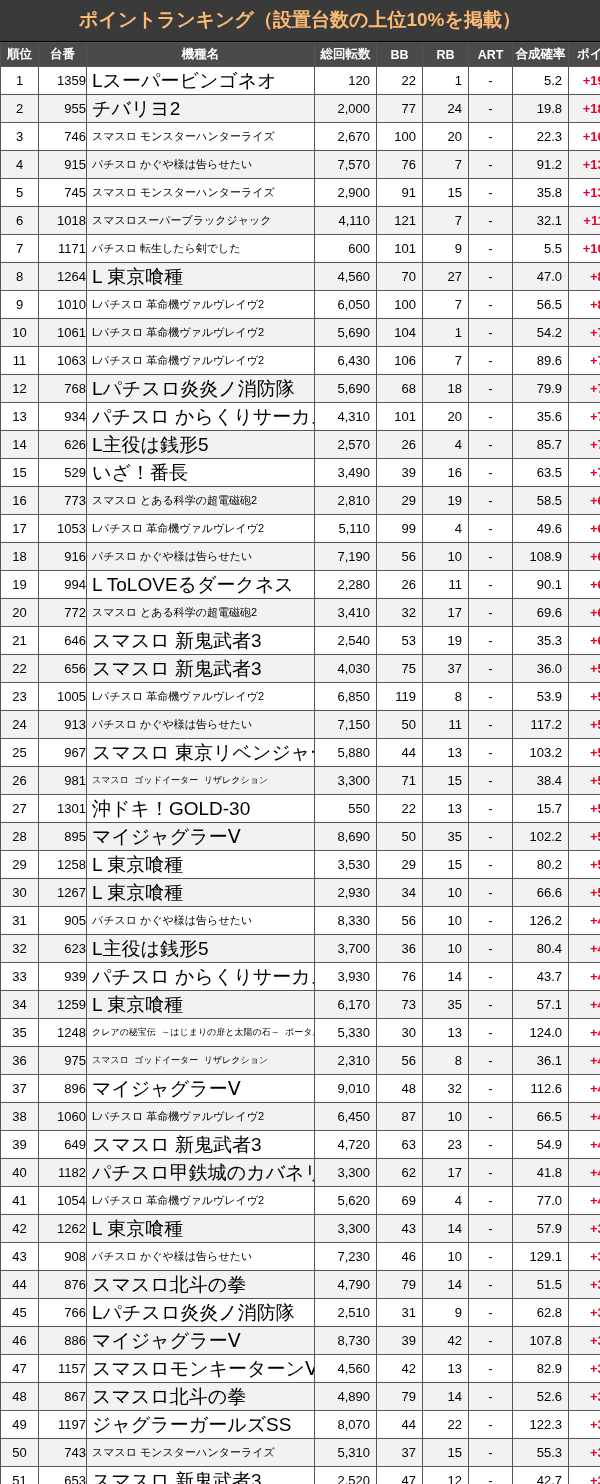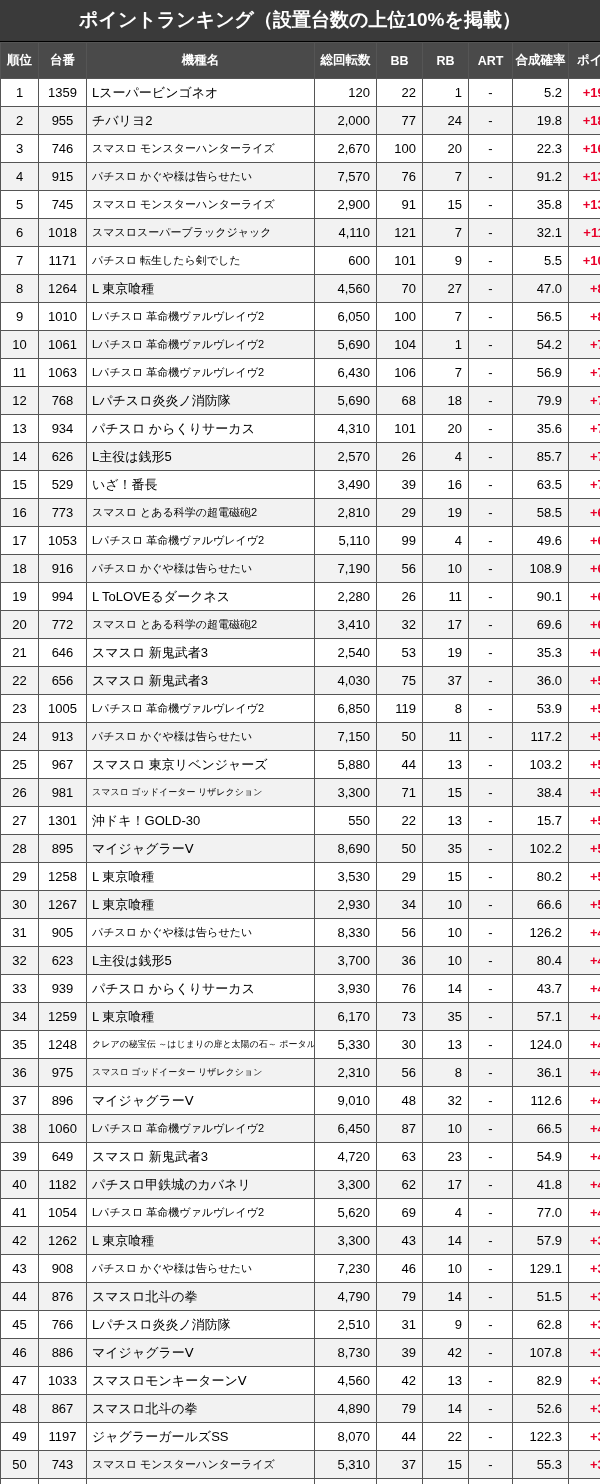--- a/index.html
+++ b/index.html
@@ -5,21 +5,21 @@
   html,body{margin:0;padding:0;}
   body{
     width:600px;
     background:#ffffff;
     font-family:"Liberation Sans","DejaVu Sans",sans-serif;
     -webkit-font-smoothing:none;
   }
   .sheet{width:600px;box-sizing:border-box;}
   .title-bar{
     background:#3a3a3a;
-    color:#ffffff;
+    color:#fdba74;
     text-align:center;
     font-size:19px;
     font-weight:bold;
     letter-spacing:0px;
     padding:7px 0 8px 0;
     border-bottom:1px solid #000;
   }
   table{
     border-collapse:collapse;
     width:600px;
@@ -31,44 +31,44 @@
     padding:0;
     height:28px;
     box-sizing:border-box;
   }
   thead th{
     background:#4a4a4a;
     color:#ffffff;
     font-weight:bold;
     font-size:12.5px;
     text-align:center;
-    height:36px;
+    height:24px;
   }
   
   col.c-rank{width:38px;}
   col.c-no{width:48px;}
   col.c-name{width:228px;}
   col.c-rot{width:62px;}
   col.c-bb{width:46px;}
   col.c-rb{width:46px;}
   col.c-art{width:44px;}
   col.c-prob{width:56px;}
   col.c-pt{width:68px;}
 
   td.rank{text-align:center;}
-  td.no{text-align:center;}
+  td.no{text-align:right;}
   td.name{
     text-align:left;
     padding-left:5px;
-    font-size:13px;
+    font-size:19px;
     white-space:nowrap;
     overflow:hidden;
   }
   td.name.small{font-size:11px;}
-  td.name.xsmall{font-size:9px;}
+  td.name.xsmall{font-size:9px;font-family:Liberation Mono, monospace;}
   td.num{text-align:right;padding-right:6px;}
   td.center{text-align:center;}
   td.pt{
     text-align:right;
     padding-right:6px;
     color:#e8002a;
     font-weight:bold;
   }
   tbody tr:nth-child(odd){background:#ffffff;}
   tbody tr:nth-child(even){background:#f2f2f2;}
@@ -216,21 +216,21 @@
           <td class="pt">+7,600</td>
         </tr>
         <tr>
           <td class="rank">11</td>
           <td class="no">1063</td>
           <td class="name small">Lパチスロ 革命機ヴァルヴレイヴ2</td>
           <td class="num">6,430</td>
           <td class="num">106</td>
           <td class="num">7</td>
           <td class="center">-</td>
-          <td class="num">56.9</td>
+          <td class="num">89.6</td>
           <td class="pt">+7,600</td>
         </tr>
         <tr>
           <td class="rank">12</td>
           <td class="no">768</td>
           <td class="name">Lパチスロ炎炎ノ消防隊</td>
           <td class="num">5,690</td>
           <td class="num">68</td>
           <td class="num">18</td>
           <td class="center">-</td>
@@ -606,21 +606,21 @@
           <td class="name">マイジャグラーⅤ</td>
           <td class="num">8,730</td>
           <td class="num">39</td>
           <td class="num">42</td>
           <td class="center">-</td>
           <td class="num">107.8</td>
           <td class="pt">+3,500</td>
         </tr>
         <tr>
           <td class="rank">47</td>
-          <td class="no">1033</td>
+          <td class="no">1157</td>
           <td class="name">スマスロモンキーターンⅤ</td>
           <td class="num">4,560</td>
           <td class="num">42</td>
           <td class="num">13</td>
           <td class="center">-</td>
           <td class="num">82.9</td>
           <td class="pt">+3,200</td>
         </tr>
         <tr>
           <td class="rank">48</td>

